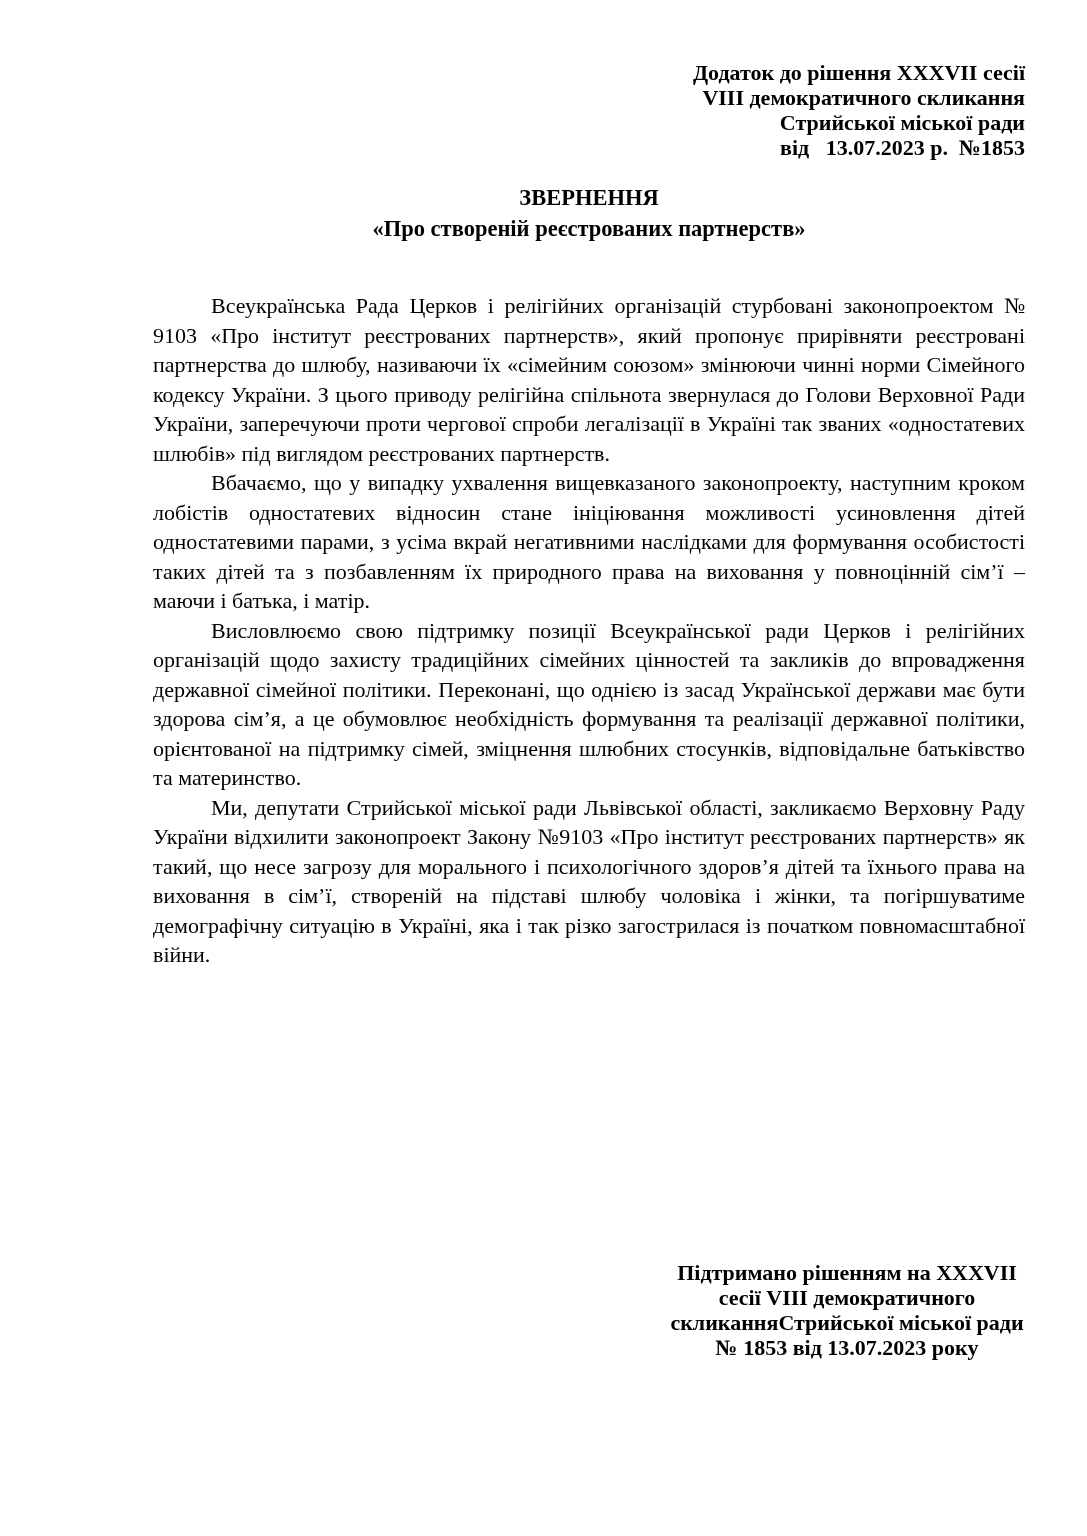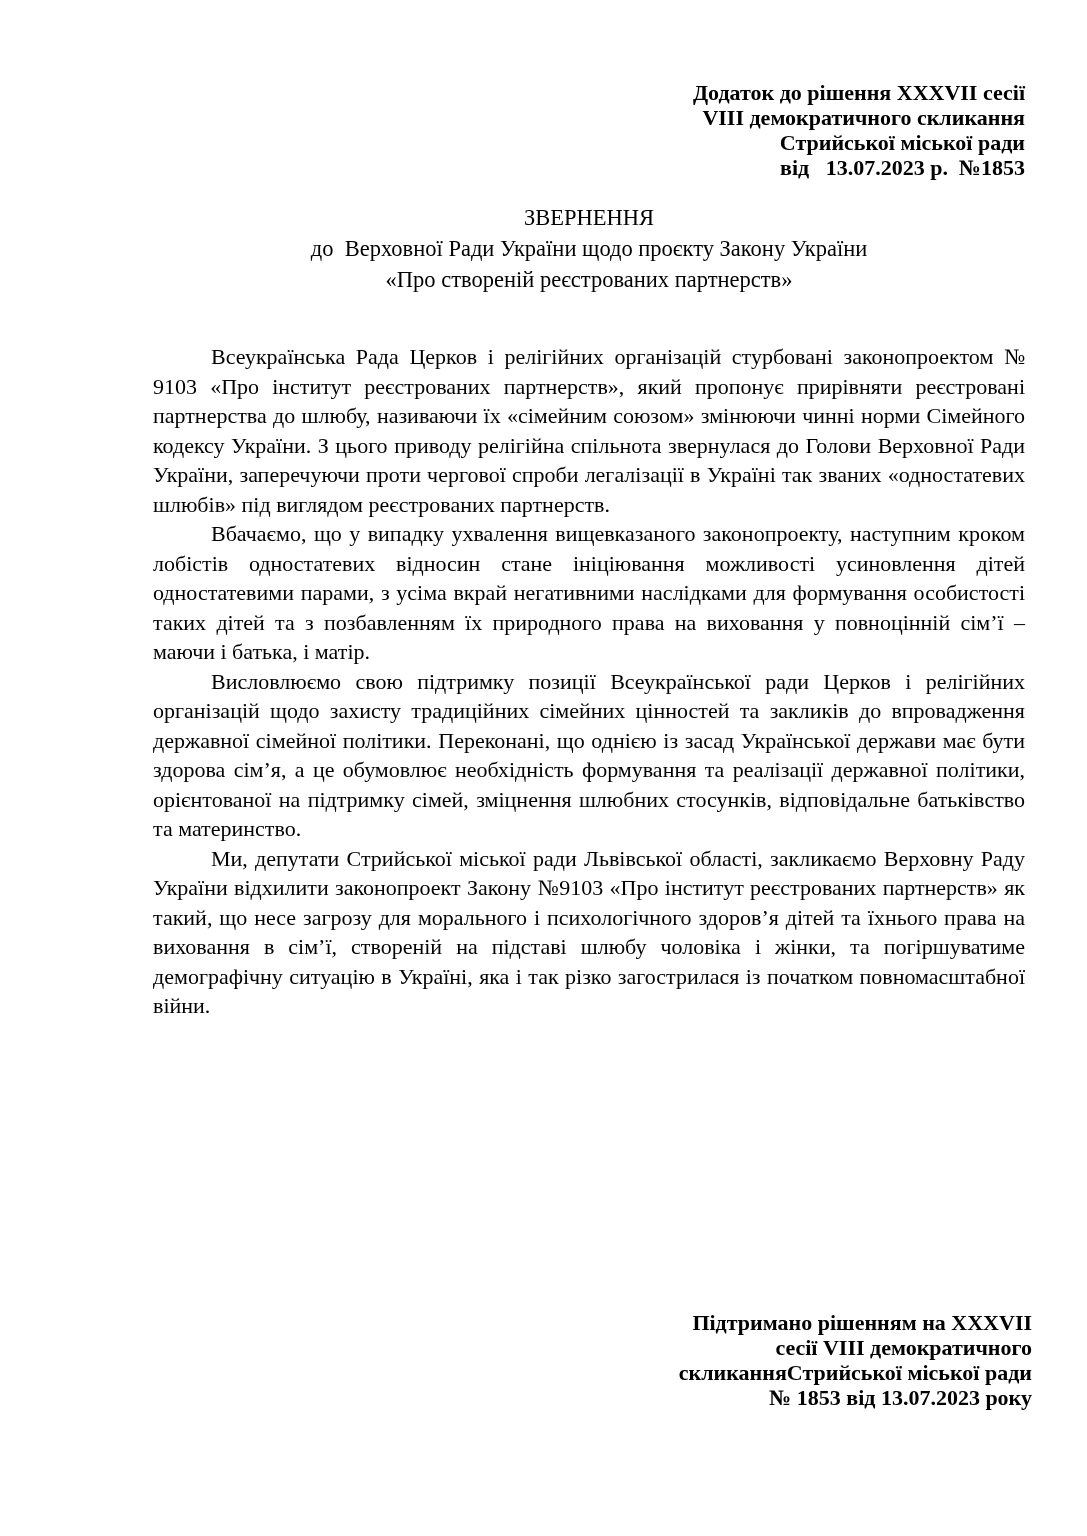--- a/index.html
+++ b/index.html
@@ -9,75 +9,74 @@
   }
   .page {
     position: relative;
     width: 1087px;
     height: 1536px;
     margin: 0 auto;
     background: #ffffff;
     color: #000000;
     font-family: "Liberation Serif", "DejaVu Serif", serif;
     box-sizing: border-box;
-    padding: 80px 62px 0 153px;
+    padding: 60px 62px 0 153px;
     overflow: hidden;
   }
   .ref-header {
     text-align: right;
     font-weight: bold;
     font-size: 22px;
     line-height: 25px;
     white-space: pre-wrap;
   }
   .title-block {
     margin-top: 22px;
     text-align: center;
-    font-weight: normal;
+    font-weight: bold;
     font-size: 22.5px;
     line-height: 31px;
   }
   .title-block div {
     white-space: pre-wrap;
   }
   .body-block {
     margin-top: 47px;
     font-size: 22px;
     line-height: 29.5px;
   }
   .body-block p {
     margin: 0;
     text-indent: 58px;
     text-align: justify;
   }
   .support-note {
     position: absolute;
     left: 662px;
-    top: 1310px;
+    top: 1260px;
     width: 370px;
     font-weight: bold;
     font-size: 22px;
     line-height: 25px;
     white-space: pre-wrap;
-    text-align: right;
+    text-align: center;
   }
 </style>
 </head>
 <body>
 
 <div class="page">
 
   <div class="ref-header">Додаток до рішення XXXVII сесії
 VIII демократичного скликання
 Стрийської міської ради
 від   13.07.2023 р.  №1853</div>
 
   <div class="title-block">
     <div>ЗВЕРНЕННЯ</div>
-    <div>до  Верховної Ради України щодо проєкту Закону України</div>
     <div>«Про створеній реєстрованих партнерств»</div>
   </div>
 
   <div class="body-block">
     <p>Всеукраїнська Рада Церков і релігійних організацій стурбовані законопроектом № 9103 «Про інститут реєстрованих партнерств», який пропонує прирівняти реєстровані партнерства до шлюбу, називаючи їх «сімейним союзом» змінюючи чинні норми Сімейного кодексу України. З цього приводу релігійна спільнота звернулася до Голови Верховної Ради України, заперечуючи проти чергової спроби легалізації в Україні так званих «одностатевих шлюбів» під виглядом реєстрованих партнерств.</p>
     <p>Вбачаємо, що у випадку ухвалення вищевказаного законопроекту, наступним кроком лобістів одностатевих відносин стане ініціювання можливості усиновлення дітей одностатевими парами, з усіма вкрай негативними наслідками для формування особистості таких дітей та з позбавленням їх природного права на виховання у повноцінній сім’ї – маючи і батька, і матір.</p>
     <p>Висловлюємо свою підтримку позиції Всеукраїнської ради Церков і релігійних організацій щодо захисту традиційних сімейних цінностей та закликів до впровадження державної сімейної політики. Переконані, що однією із засад Української держави має бути здорова сім’я, а це обумовлює необхідність формування та реалізації державної політики, орієнтованої на підтримку сімей, зміцнення шлюбних стосунків, відповідальне батьківство та материнство.</p>
     <p>Ми, депутати Стрийської міської ради Львівської області, закликаємо Верховну Раду України відхилити законопроект Закону №9103 «Про інститут реєстрованих партнерств» як такий, що несе загрозу для морального і психологічного здоров’я дітей та їхнього права на виховання в сім’ї, створеній на підставі шлюбу чоловіка і жінки, та погіршуватиме демографічну ситуацію в Україні, яка і так різко загострилася із початком повномасштабної війни.</p>
   </div>
 

